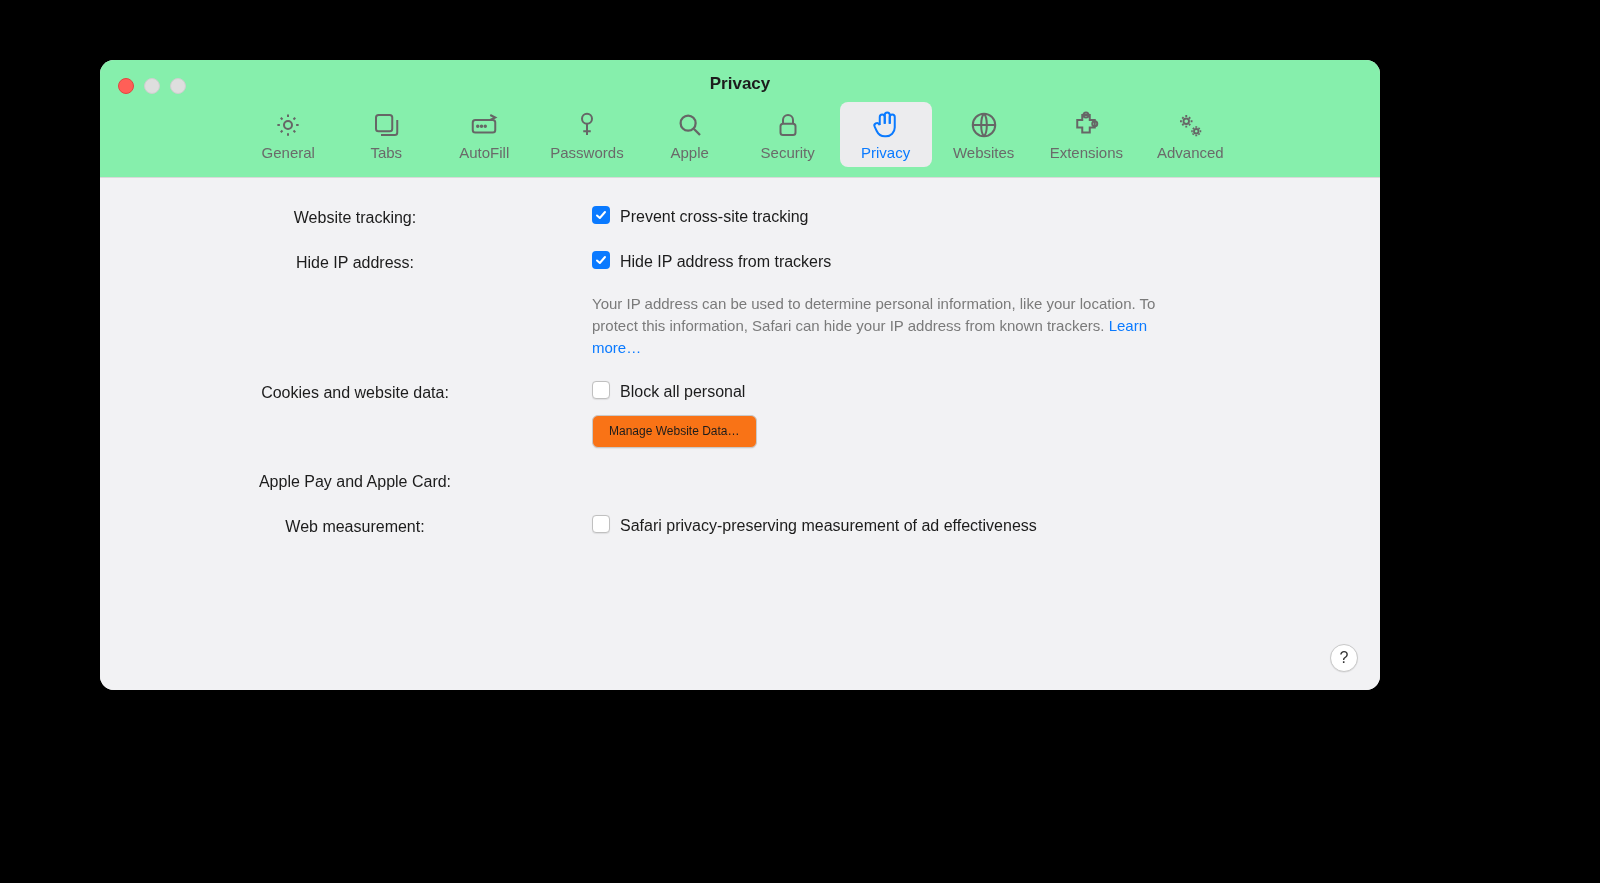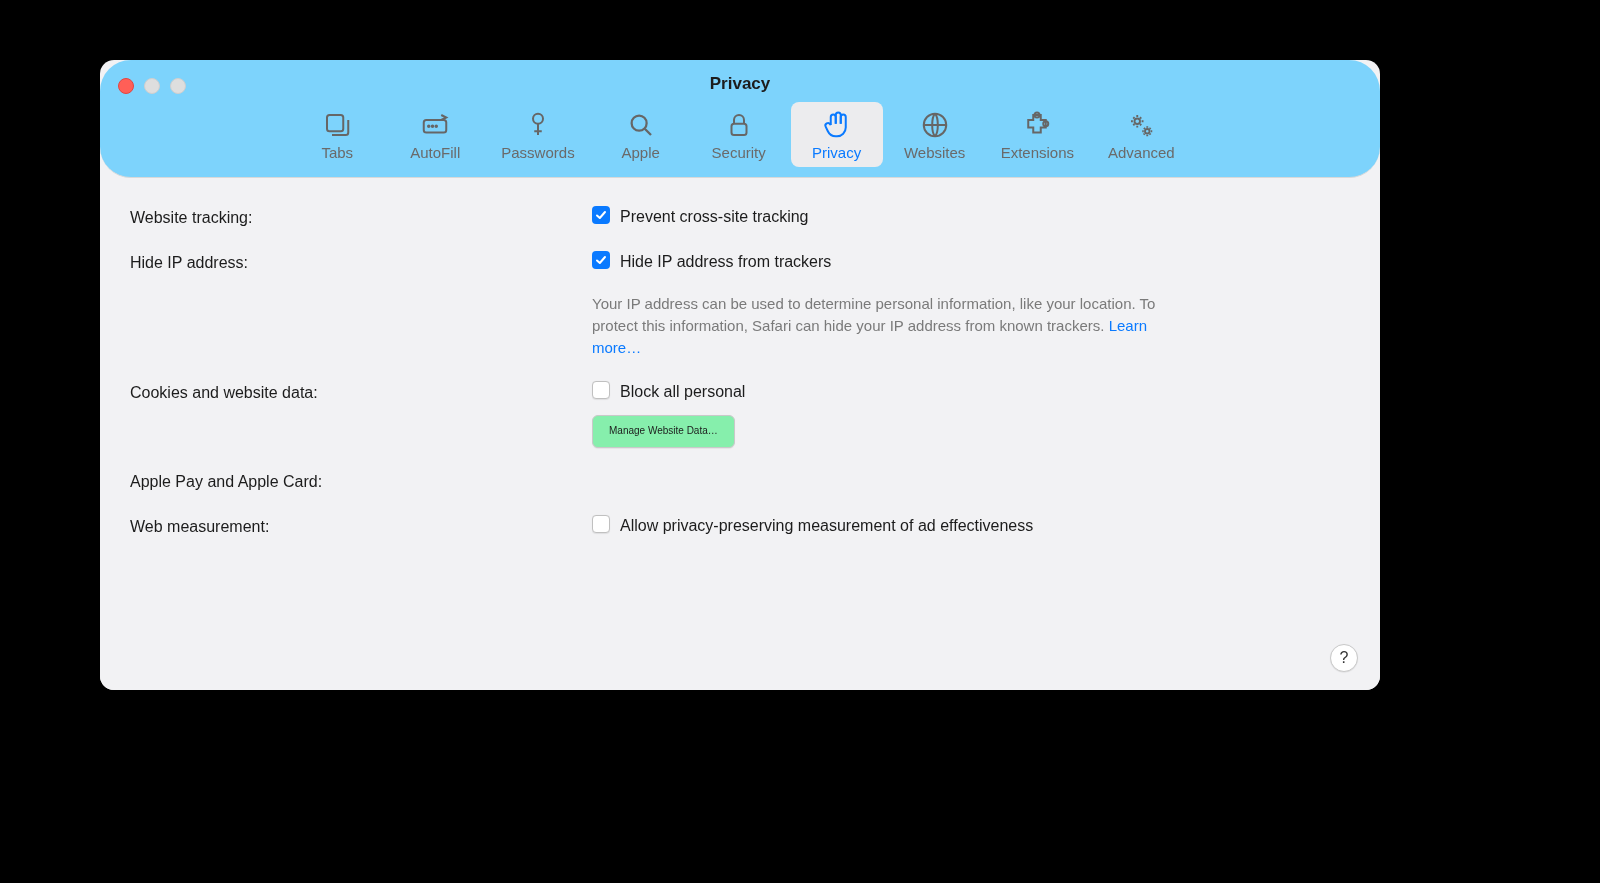--- a/index.html
+++ b/index.html
@@ -18,23 +18,22 @@
     width: 1280px;
     height: 630px;
     background: #f2f2f4;
     border-radius: 14px;
     box-shadow: 0 40px 80px rgba(0,0,0,0.5), 0 0 0 1px rgba(0,0,0,0.05);
     overflow: hidden;
     display: flex;
     flex-direction: column;
   }
   .titlebar {
-    background: #7dd3fc;
+    background: #86efac;
     border-bottom: 1px solid #d9d9d9;
-    border-radius: 31px;
   }
   .titlebar-top {
     position: relative;
     height: 40px;
   }
   .traffic-lights {
     position: absolute;
     left: 18px;
     top: 18px;
     display: flex;
@@ -97,21 +96,21 @@
     padding: 28px 30px 20px;
     font-size: 16px;
     color: #1c1c1c;
   }
   .row {
     display: flex;
     margin-bottom: 22px;
   }
   .row .lbl {
     width: 450px;
-    text-align: left;
+    text-align: center;
     padding-right: 12px;
     line-height: 22px;
     padding-top: 1px;
   }
   .row .val {
     flex: 1;
     line-height: 22px;
   }
   .check-row {
     display: flex;
@@ -145,24 +144,24 @@
   .checkbox.unchecked {
     background: #fff;
     border: 1px solid #c0c0c0;
     box-shadow: 0 0.5px 1px rgba(0,0,0,0.08);
   }
   .checkbox.checked svg { width: 12px; height: 12px; }
   .mac-button {
     display: inline-block;
     margin-top: 12px;
     padding: 4px 16px 5px;
-    background: #86efac;
+    background: #f97316;
     border: 0.5px solid #c9c9c9;
     border-radius: 6px;
-    font-size: 10px;
+    font-size: 12px;
     color: #1c1c1c;
     box-shadow: 0 0.5px 1px rgba(0,0,0,0.06);
     cursor: default;
   }
   .help-button {
     position: absolute;
     right: 22px;
     bottom: 18px;
     width: 26px;
     height: 26px;
@@ -188,20 +187,29 @@
         <div class="traffic red"></div>
         <div class="traffic dim"></div>
         <div class="traffic dim"></div>
       </div>
       <div class="window-title">Privacy</div>
     </div>
     <div class="toolbar" id="toolbar">
         <div class="tool">
           <div class="icon">
             <svg viewBox="0 0 24 24" fill="none" stroke="currentColor" stroke-width="1.6">
+              <circle cx="12" cy="12" r="3.2"></circle>
+              <path d="M12 3.5v2M12 18.5v2M20.5 12h-2M5.5 12h-2M17.8 6.2l-1.4 1.4M7.6 16.4l-1.4 1.4M17.8 17.8l-1.4-1.4M7.6 7.6 6.2 6.2"></path>
+            </svg>
+          </div>
+          <div class="label">General</div>
+        </div>
+        <div class="tool">
+          <div class="icon">
+            <svg viewBox="0 0 24 24" fill="none" stroke="currentColor" stroke-width="1.6">
               <rect x="4" y="4" width="13" height="13" rx="2"></rect>
               <path d="M8 20h11a2 2 0 0 0 2-2V8"></path>
             </svg>
           </div>
           <div class="label">Tabs</div>
         </div>
         <div class="tool">
           <div class="icon">
             <svg viewBox="0 0 24 24" fill="none" stroke="currentColor" stroke-width="1.6">
               <rect x="3" y="8" width="18" height="10" rx="2"></rect>
@@ -329,20 +337,20 @@
 
     <div class="row">
       <div class="lbl">Apple Pay and Apple Card:</div>
     </div>
 
     <div class="row" style="margin-bottom:0">
       <div class="lbl">Web measurement:</div>
       <div class="val">
         <div class="check-row">
           <div class="checkbox unchecked"></div>
-          <span>Allow privacy-preserving measurement of ad effectiveness</span>
+          <span>Safari privacy-preserving measurement of ad effectiveness</span>
         </div>
       </div>
     </div>
 
     <div class="help-button">?</div>
   </div>
 </div>
 
 </body></html>

